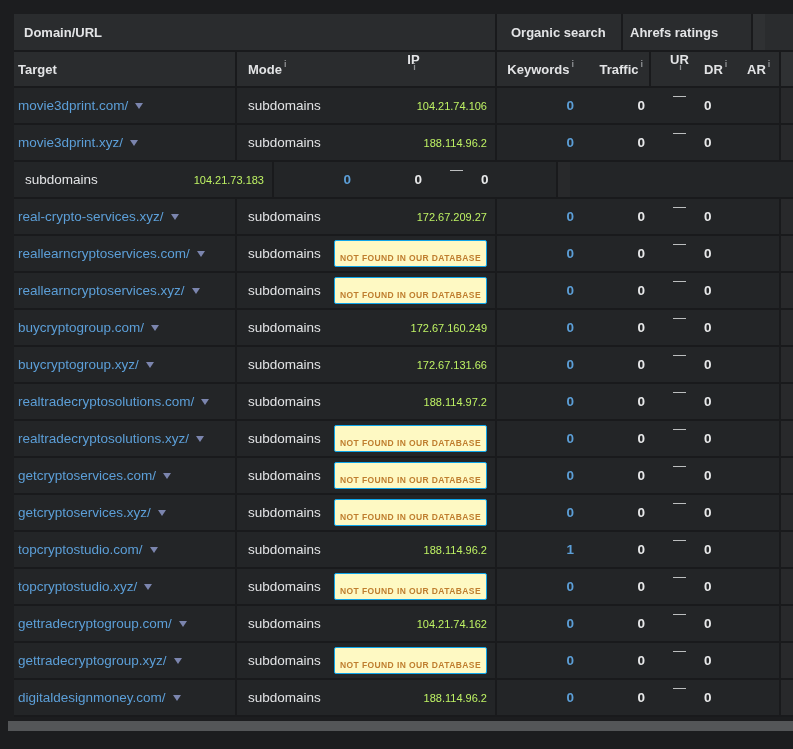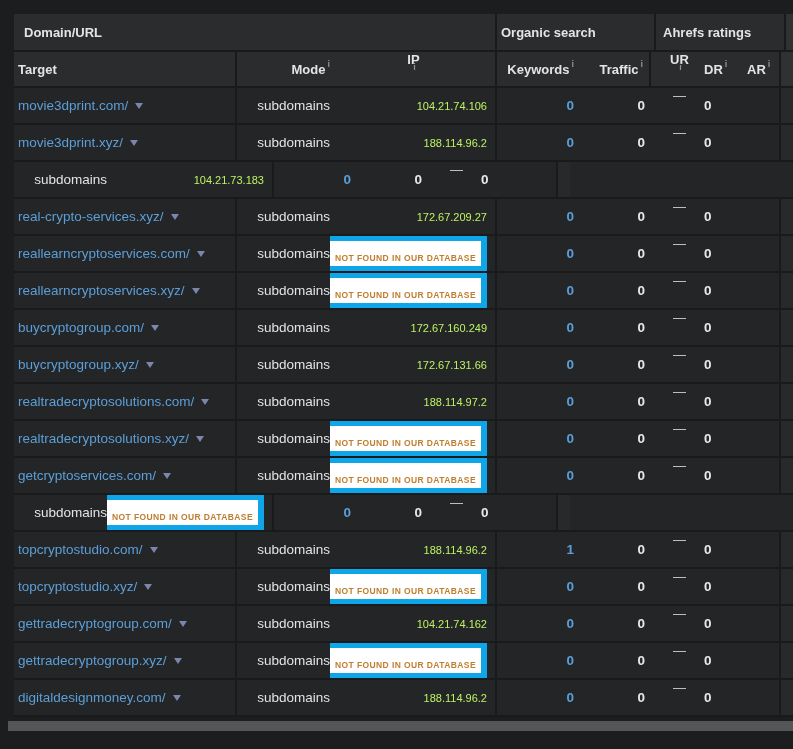--- a/index.html
+++ b/index.html
@@ -22,26 +22,26 @@
     display: flex; align-items: center;
     font-size: 13px; color: #e6e7e9;
     overflow: hidden; white-space: nowrap;
     flex: 0 0 auto;
   }
   .hcell { font-weight: bold; color: #e3e4e6; }
   .sep-r { border-right: 2px solid #191a1c; }
 
   
   .w-domain-group { width: 483px; padding-left: 10px; }
-  .w-organic      { width: 159px; padding-left: 4px; }
+  .w-organic      { width: 126px; padding-left: 14px; }
   .w-ratings      { width: 130px; padding-left: 7px; }
   .w-partial      { width: 12px; }
 
   .c-target  { width: 223px; padding-left: 4px; }
-  .c-mode    { width: 93px;  padding-left: 11px; justify-content: flex-end; }
+  .c-mode    { width: 93px;  padding-left: 11px; }
   .c-ip      { width: 167px; justify-content: flex-end; padding-right: 8px; }
   .c-ip.hdr  { justify-content: flex-start; padding-left: 10px; flex-direction: column; }
   .c-kw      { width: 83px;  justify-content: flex-end; padding-right: 6px; }
   .c-traffic { width: 71px;  justify-content: flex-end; padding-right: 6px; }
   .c-ur      { width: 43px;  padding-left: 14px; flex-direction: column; }
   .c-dr      { width: 43px;  padding-left: 10px; }
   .c-ar      { width: 44px;  padding-left: 10px; }
   .c-partial { width: 12px; }
   .row .c-partial  { background: #28292b; }
   .hrow .c-partial, .hrow .w-partial { background: #2f3133; }
@@ -55,22 +55,22 @@
     display: inline-block; margin-left: 7px; cursor: pointer;
     width: 0; height: 0;
     border-left: 4.5px solid transparent;
     border-right: 4.5px solid transparent;
     border-top: 6px solid #7b85ae;
   }
   .mode-text { font-size: 13.5px; color: #e2e3e5; }
   .ip-text   { font-size: 11px; color: #bef264; }
   .badge {
     display: inline-block;
-    background: #ffffff;
-    border: 6px solid #0ea5e9;
+    background: #fef9c3;
+    border: 1px solid #0ea5e9;
     border-radius: 2px;
     color: #bf7e2f;
     font-size: 8.5px;
     font-weight: bold;
     letter-spacing: 0.4px;
     padding: 12px 5px 2px 5px;
     line-height: 11px;
   }
   .num { font-size: 13.5px; font-weight: bold; color: #e8e9ea; }
   a.num-link { color: #5c9fd8; text-decoration: none; cursor: pointer; }
@@ -463,20 +463,24 @@
     <div class="cell c-dr num">
       <span>0</span>
     </div>
     <div class="cell c-ar num sep-r">
       <span></span>
     </div>
     <div class="cell c-partial"></div>
   </div>
 
   <div class="row">
+    <div class="cell c-target sep-r">
+      <a class="link">getcryptoservices.xyz/</a>
+      <span class="caret"></span>
+    </div>
     <div class="cell c-mode">
       <span class="mode-text">subdomains</span>
     </div>
     <div class="cell c-ip sep-r">
 
       <span class="badge">NOT FOUND IN OUR DATABASE</span>
     </div>
     <div class="cell c-kw num">
       <a class="num-link">0</a>
     </div>

